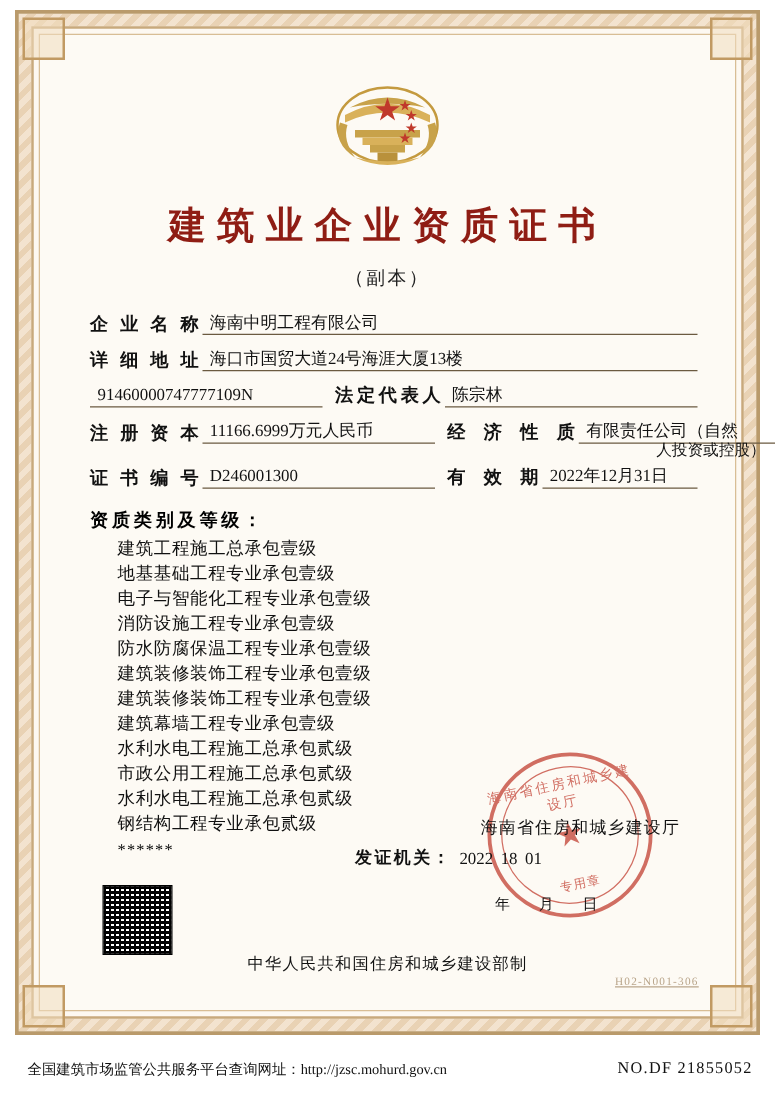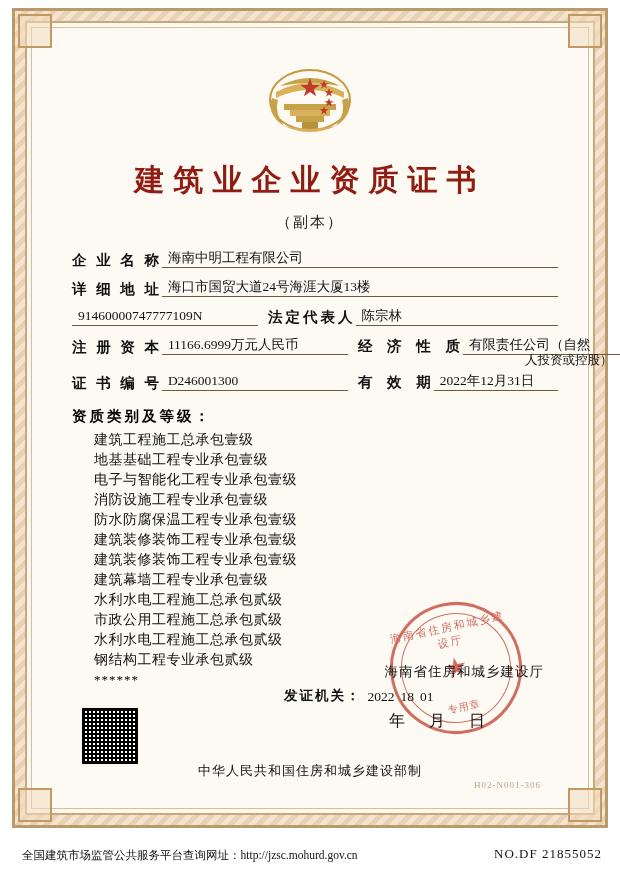--- a/index.html
+++ b/index.html
@@ -221,22 +221,22 @@
     letter-spacing: 2px;
     font-weight: bold;
   }
   .issuer-line .dateline {
     font-weight: normal;
     letter-spacing: 0;
     margin-left: 6px;
   }
   .date-row {
     text-align: center;
-    margin-top: 6px;
-    font-size: 16px;
+    margin-top: 20px;
+    font-size: 12px;
     letter-spacing: 10px;
     padding-left: 56px;
   }
   .footer-org {
     position: absolute;
     left: 0; right: 0;
     bottom: 12px;
     text-align: center;
     font-size: 13px;
     letter-spacing: 1px;
@@ -279,25 +279,26 @@
   .seal .seal-sub {
     position: absolute;
     left: 0; right: 0;
     bottom: 16px;
     text-align: center;
     font-size: 10px;
     letter-spacing: 1px;
   }
   .watermark-code {
     position: absolute;
-    right: 31px;
+    right: 13px;
     bottom: 2px;
     font-size: 9px;
     color: #b9a58a;
     letter-spacing: 1px;
+    text-decoration: underline;
   }
 
   
   .page-footer {
     position: absolute;
     left: 0; right: 0;
     top: 846px;
     height: 24px;
     font-family: "Liberation Serif", serif;
   }

